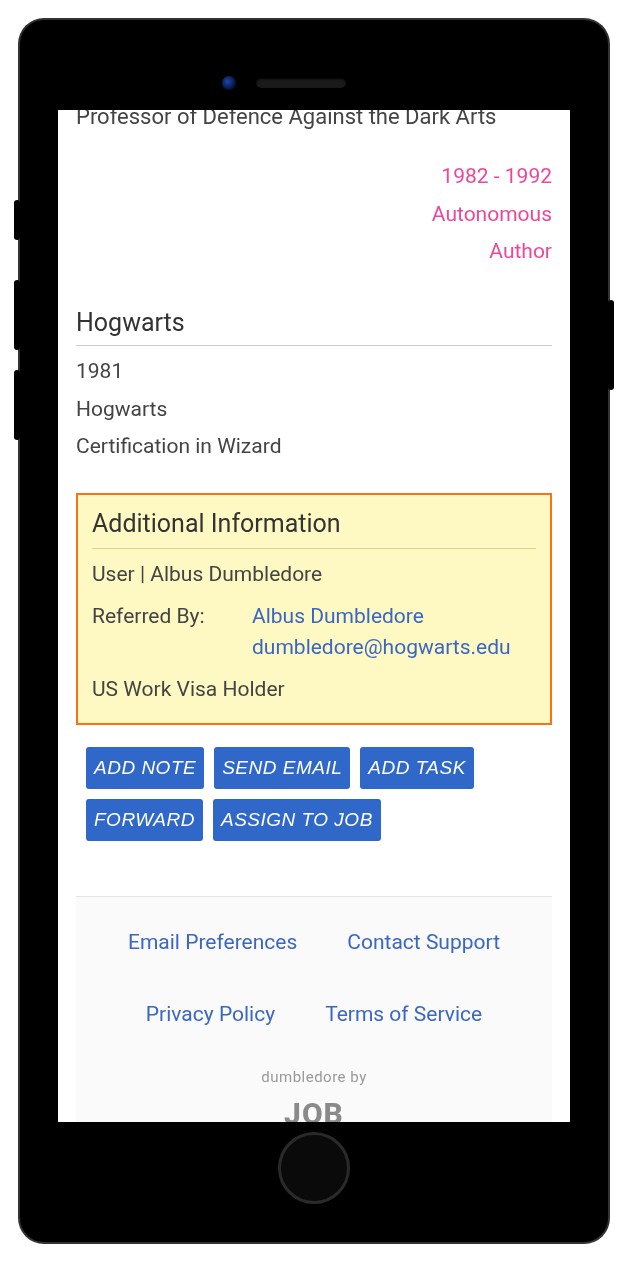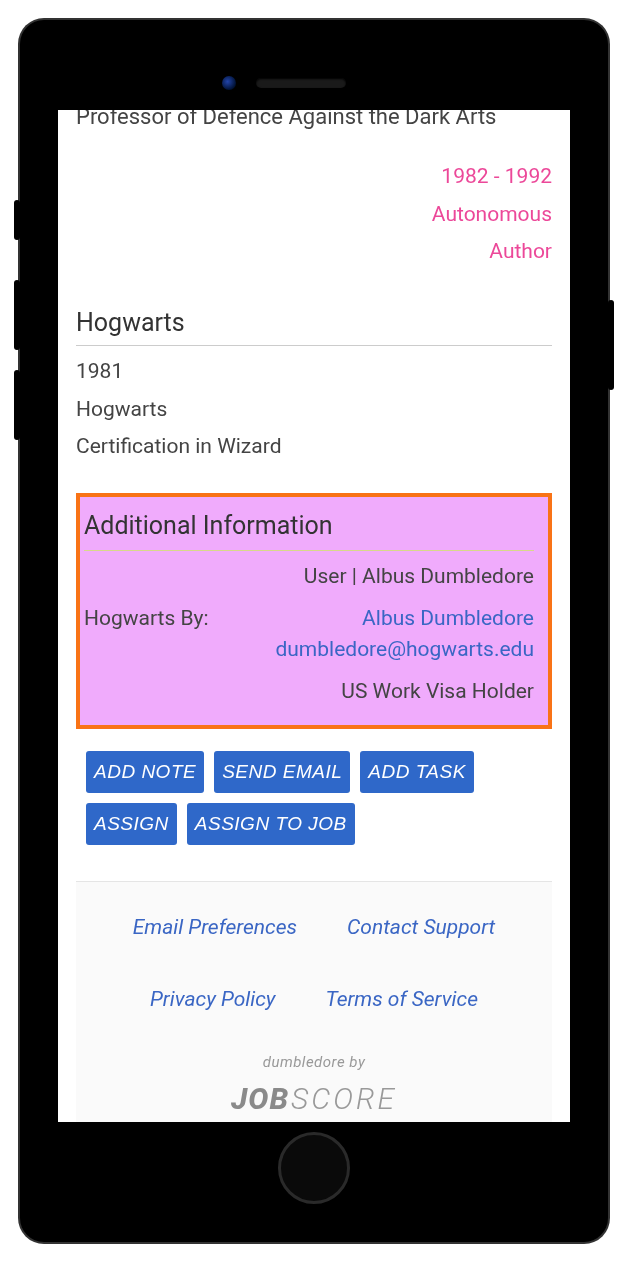--- a/index.html
+++ b/index.html
@@ -99,38 +99,38 @@
       color: #333;
       margin-top: 36px;
       padding-bottom: 4px;
       border-bottom: 1px solid #ccc;
     }
     .edu-block { margin-top: 10px; }
     .edu-line { margin-top: 6px; color: #444; }
 
     .addl-box {
       margin-top: 30px;
-      background: #f0abfc;
-      border: 4px solid #f97316;
-      padding: 10px 14px 18px 4px;
+      background: #fef9c3;
+      border: 2px solid #f97316;
+      padding: 10px 14px 18px 14px;
     }
     .addl-head {
       font-size: 25px;
       color: #333;
       padding-bottom: 6px;
       border-bottom: 1px solid #d8d88a;
     }
     .info-row {
       display: flex;
       margin-top: 10px;
       font-size: 21px;
       color: #444;
     }
     .info-label { width: 160px; flex-shrink: 0; }
-    .info-value { flex: 1; text-align: right; }
+    .info-value { flex: 1; }
     .info-value .link { color: #3a66c4; }
     .info-value .link-line { display: block; }
 
     .button-bar {
       margin-top: 22px;
       margin-left: 10px;
       display: flex;
       flex-wrap: wrap;
       gap: 10px;
     }
@@ -141,26 +141,25 @@
       font-weight: 500;
       letter-spacing: 0.5px;
       padding: 10px 8px;
       border-radius: 3px;
       border: none;
       cursor: pointer;
       font-style: italic;
     }
 
     .footer {
-      margin-top: 36px;
+      margin-top: 55px;
       border-top: 1px solid #e5e5e5;
       background: #fafafa;
       padding: 30px 10px 40px 10px;
       text-align: center;
-      font-style: italic;
     }
     .footer-links {
       display: flex;
       flex-wrap: wrap;
       justify-content: center;
       gap: 40px 50px;
       font-size: 21px;
     }
     .footer-link { color: #3a66c4; cursor: pointer; }
     .delivered {
@@ -226,52 +225,51 @@
         </div>
 
         <div class="addl-box">
           <div class="addl-head">Additional Information</div>
 
           <div class="info-row">
             <div class="info-value">User | Albus Dumbledore</div>
           </div>
 
           <div class="info-row">
-            <div class="info-label">Hogwarts By:</div>
+            <div class="info-label">Referred By:</div>
             <div class="info-value">
               <span class="link link-line">Albus Dumbledore</span>
               <span class="link link-line">dumbledore@hogwarts.edu</span>
             </div>
           </div>
 
           <div class="info-row">
             <div class="info-value">US Work Visa Holder</div>
           </div>
         </div>
 
         <div class="button-bar">
           <button class="action-btn">ADD NOTE</button>
           <button class="action-btn">SEND EMAIL</button>
           <button class="action-btn">ADD TASK</button>
-          <button class="action-btn">ASSIGN</button>
+          <button class="action-btn">FORWARD</button>
           <button class="action-btn">ASSIGN TO JOB</button>
         </div>
 
         <div class="footer">
           <div class="footer-links">
             <span class="footer-link">Email Preferences</span>
             <span class="footer-link">Contact Support</span>
             <span class="footer-link">Privacy Policy</span>
             <span class="footer-link">Terms of Service</span>
           </div>
           <div class="delivered">
             <div class="delivered-by">dumbledore by</div>
             <div class="logo-wrap">
               <span class="logo-job">JOB</span>
-              <span class="logo-score">SCORE</span>
             </div>
           </div>
         </div>
 
       </div>
     </div>
 
     <div class="home-button"></div>
   </div>
 </div>

